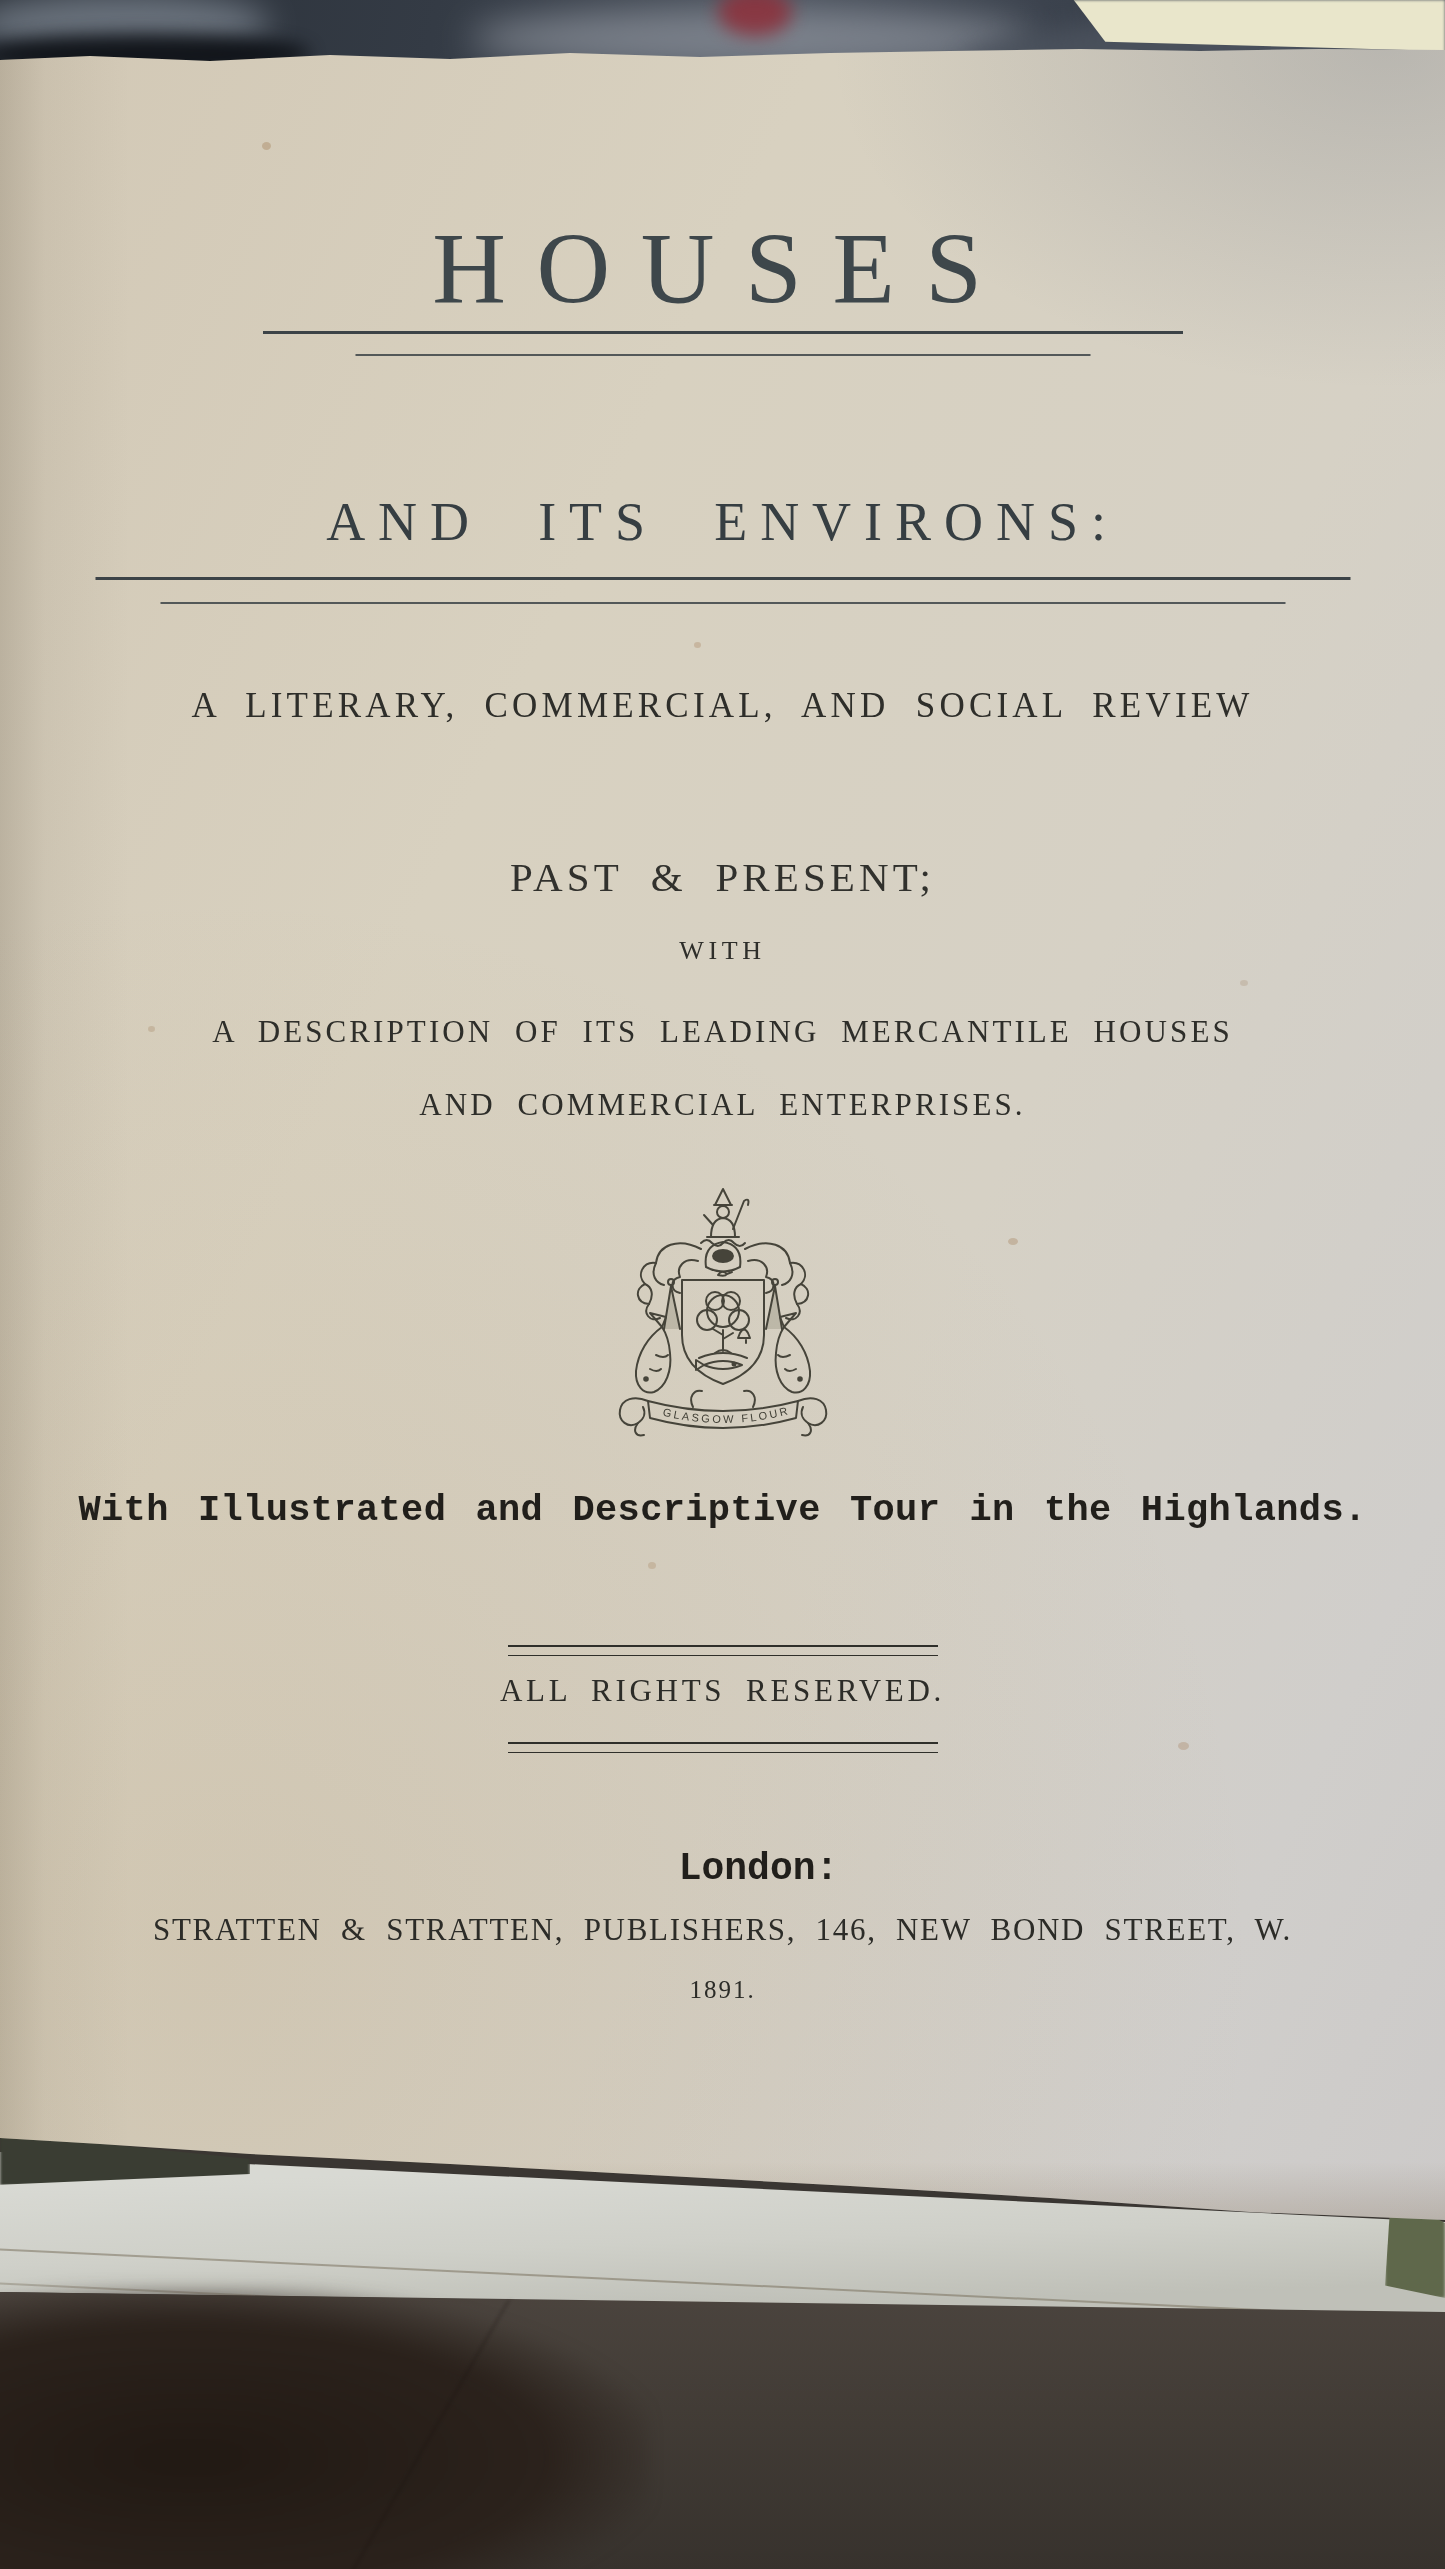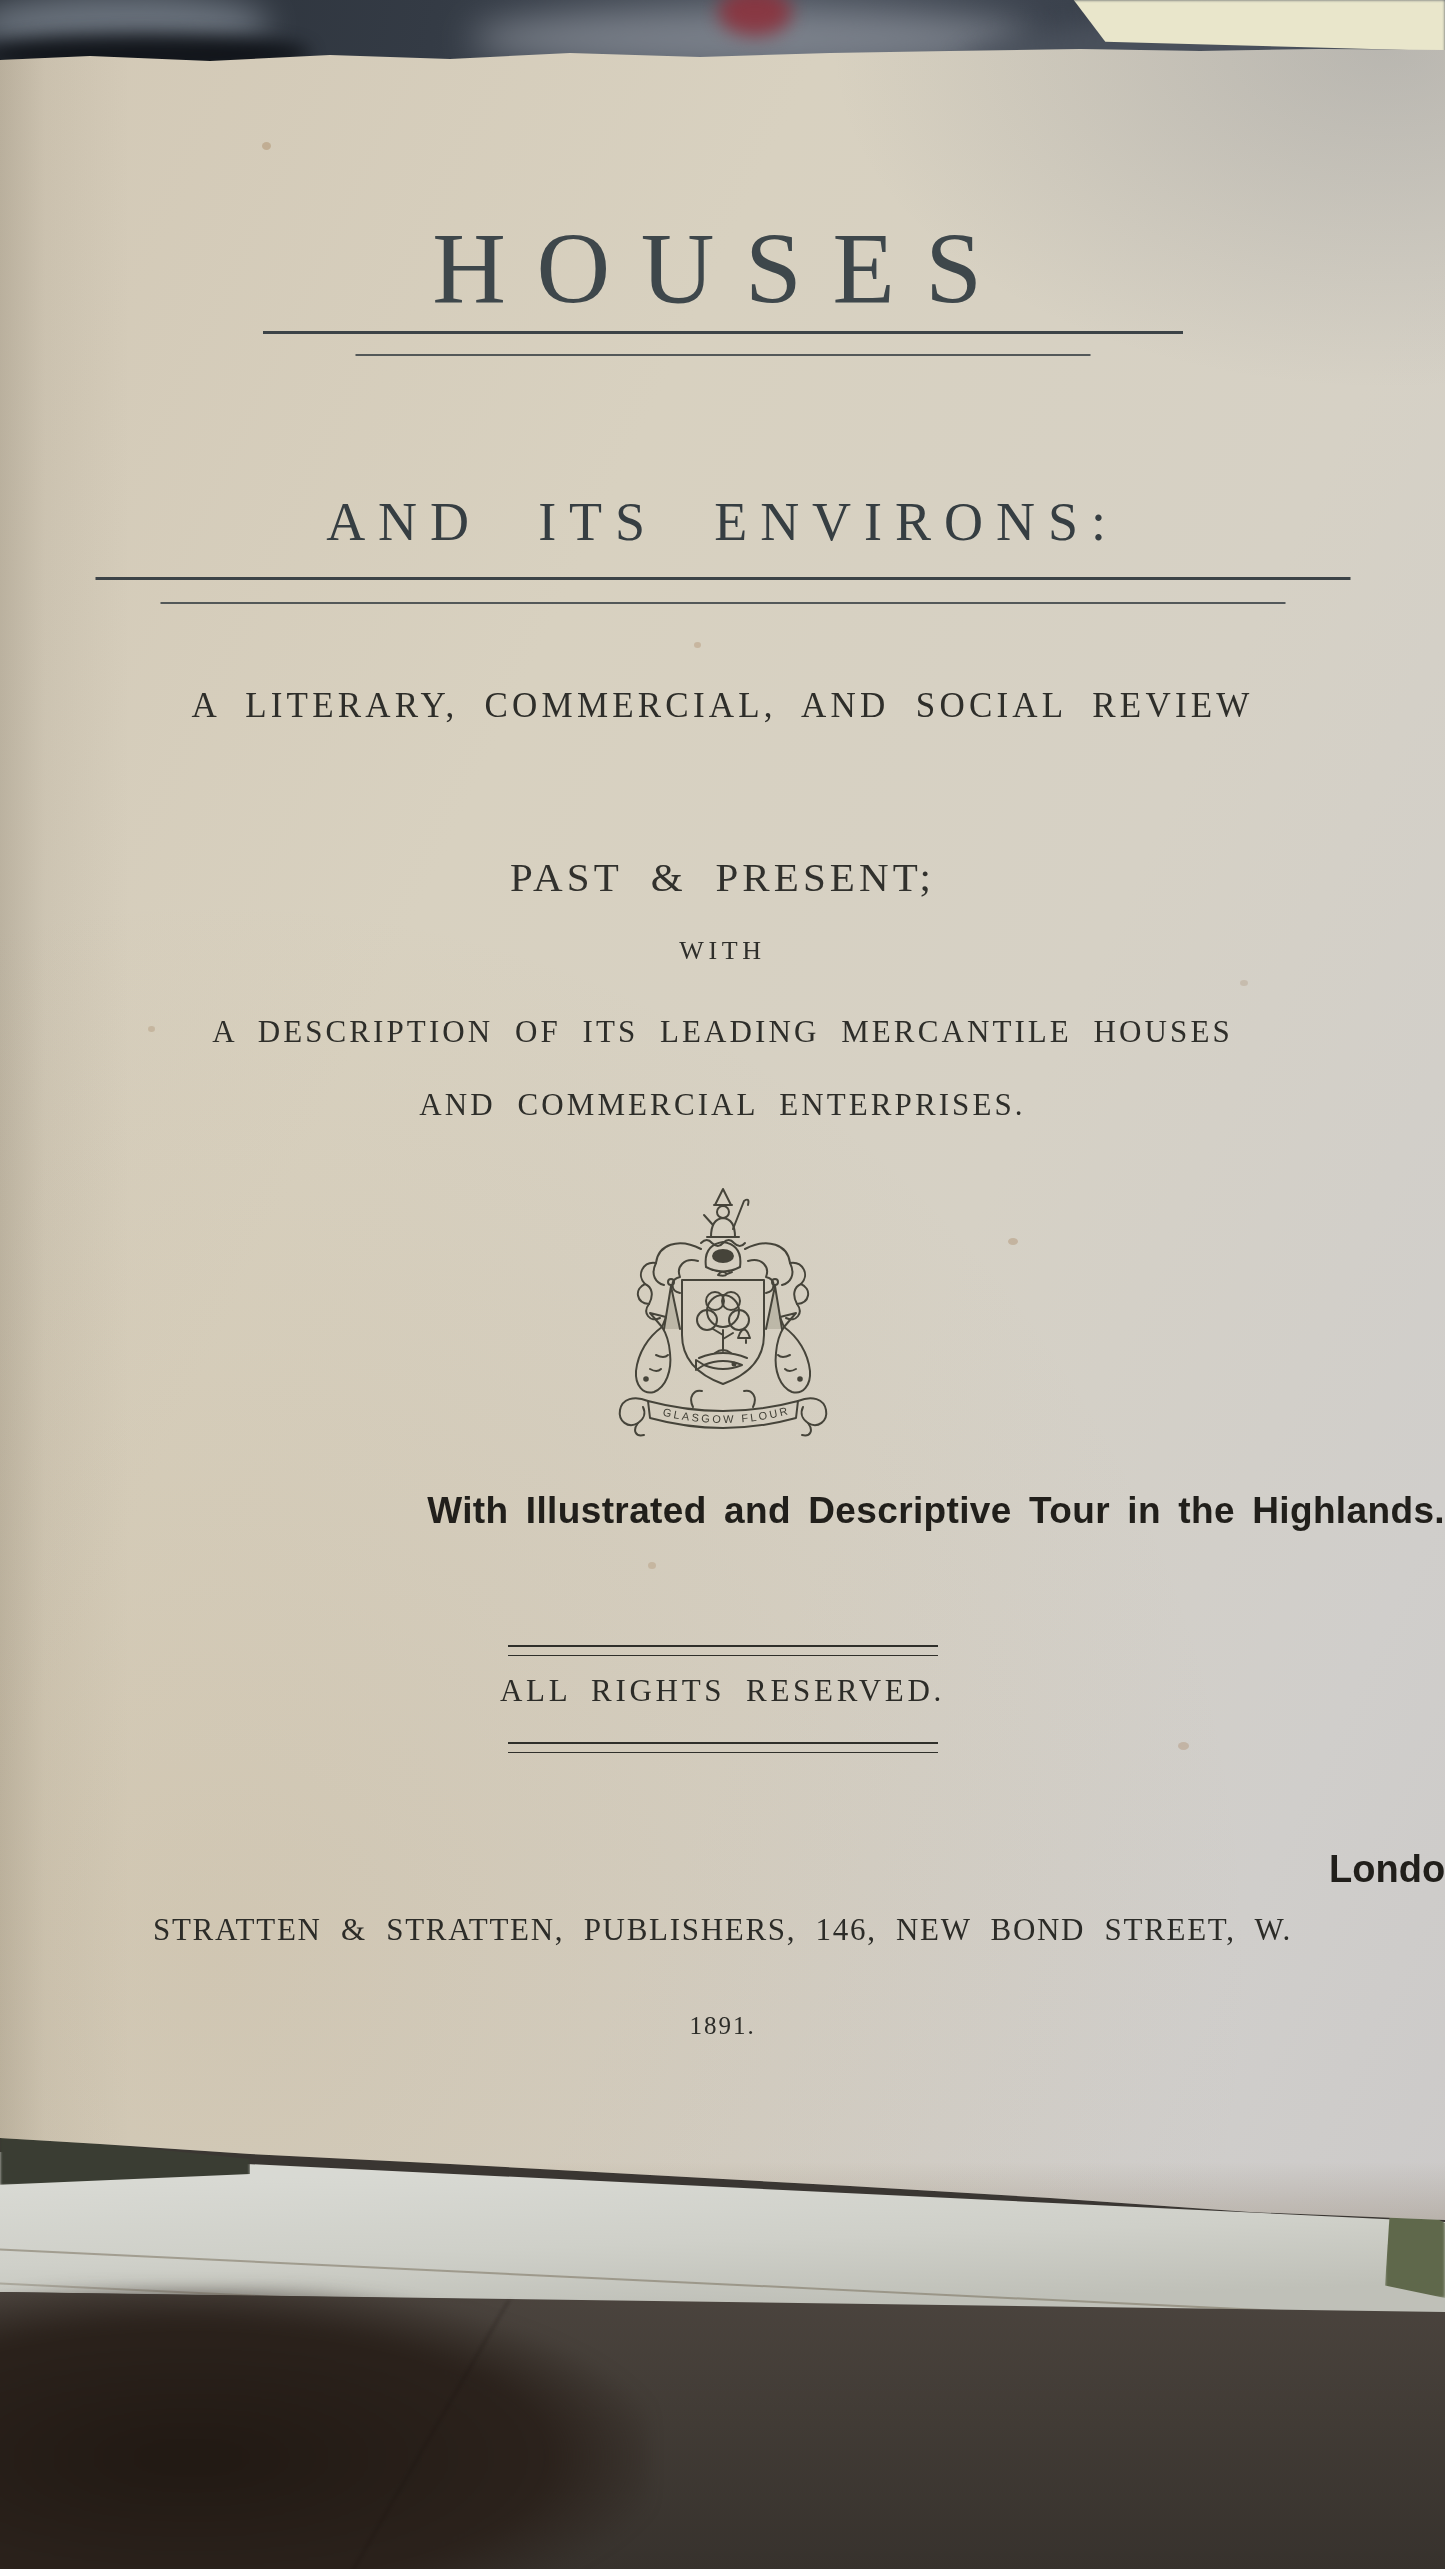--- a/index.html
+++ b/index.html
@@ -57,30 +57,30 @@
   .rule{position:absolute;left:50%;transform:translateX(-50%);background:#3c4347;}
   .r1{top:331px;width:920px;height:3px;}
   .r2{top:354px;width:735px;height:2px;opacity:.85;}
   .r3{top:577px;width:1255px;height:3px;}
   .r4{top:602px;width:1125px;height:2px;opacity:.85;}
   .t-review{top:688px;font-size:35px;letter-spacing:.12em;word-spacing:.38em;color:#2e2e2a;}
   .t-past{top:816px;font-size:41px;letter-spacing:.10em;word-spacing:.35em;color:#31312d;margin-top:41px;}
   .t-with{top:938px;font-size:26px;letter-spacing:.18em;color:#2e2e2a;}
   .t-desc1{top:1016px;font-size:31px;letter-spacing:.10em;word-spacing:.35em;color:#2e2e2a;}
   .t-desc2{top:1089px;font-size:31px;letter-spacing:.10em;word-spacing:.35em;color:#2e2e2a;}
-  .blackletter{font-family:Liberation Sans, sans-serif;font-weight:bold;color:#211f1b;text-align:right;}
+  .blackletter{font-family:Liberation Mono, monospace;font-weight:bold;color:#211f1b;}
   .t-tour{top:1492px;font-size:37px;letter-spacing:.01em;word-spacing:.18em;}
   .dbl-rule{position:absolute;left:50%;transform:translateX(-50%);width:430px;height:8px;
     border-top:2.5px solid #2f2f2a;border-bottom:1.5px solid #2f2f2a;}
   .dr-a{top:1645px;}
   .dr-b{top:1742px;}
   .t-rights{top:1675px;font-size:31px;letter-spacing:.12em;word-spacing:.3em;color:#2c2c28;text-align:center;}
   .t-city{top:1850px;font-size:38px;padding-left:36px;}
   .t-pub{top:1914px;font-size:31px;letter-spacing:.055em;word-spacing:.32em;color:#2c2c28;}
-  .t-year{top:1977px;font-size:25px;letter-spacing:.08em;color:#2c2c28;margin-top:36px;}
+  .t-year{top:1977px;font-size:25px;letter-spacing:.08em;color:#2c2c28;}
   
   .crest{position:absolute;left:50%;top:1183px;transform:translateX(-50%);opacity:.92;}
   .crest *{vector-effect:non-scaling-stroke;}
 </style>
 </head>
 <body>
 
 <div class="top-band">
   <div class="blur-shape haze-left"></div>
   <div class="blur-shape dark-left"></div>

